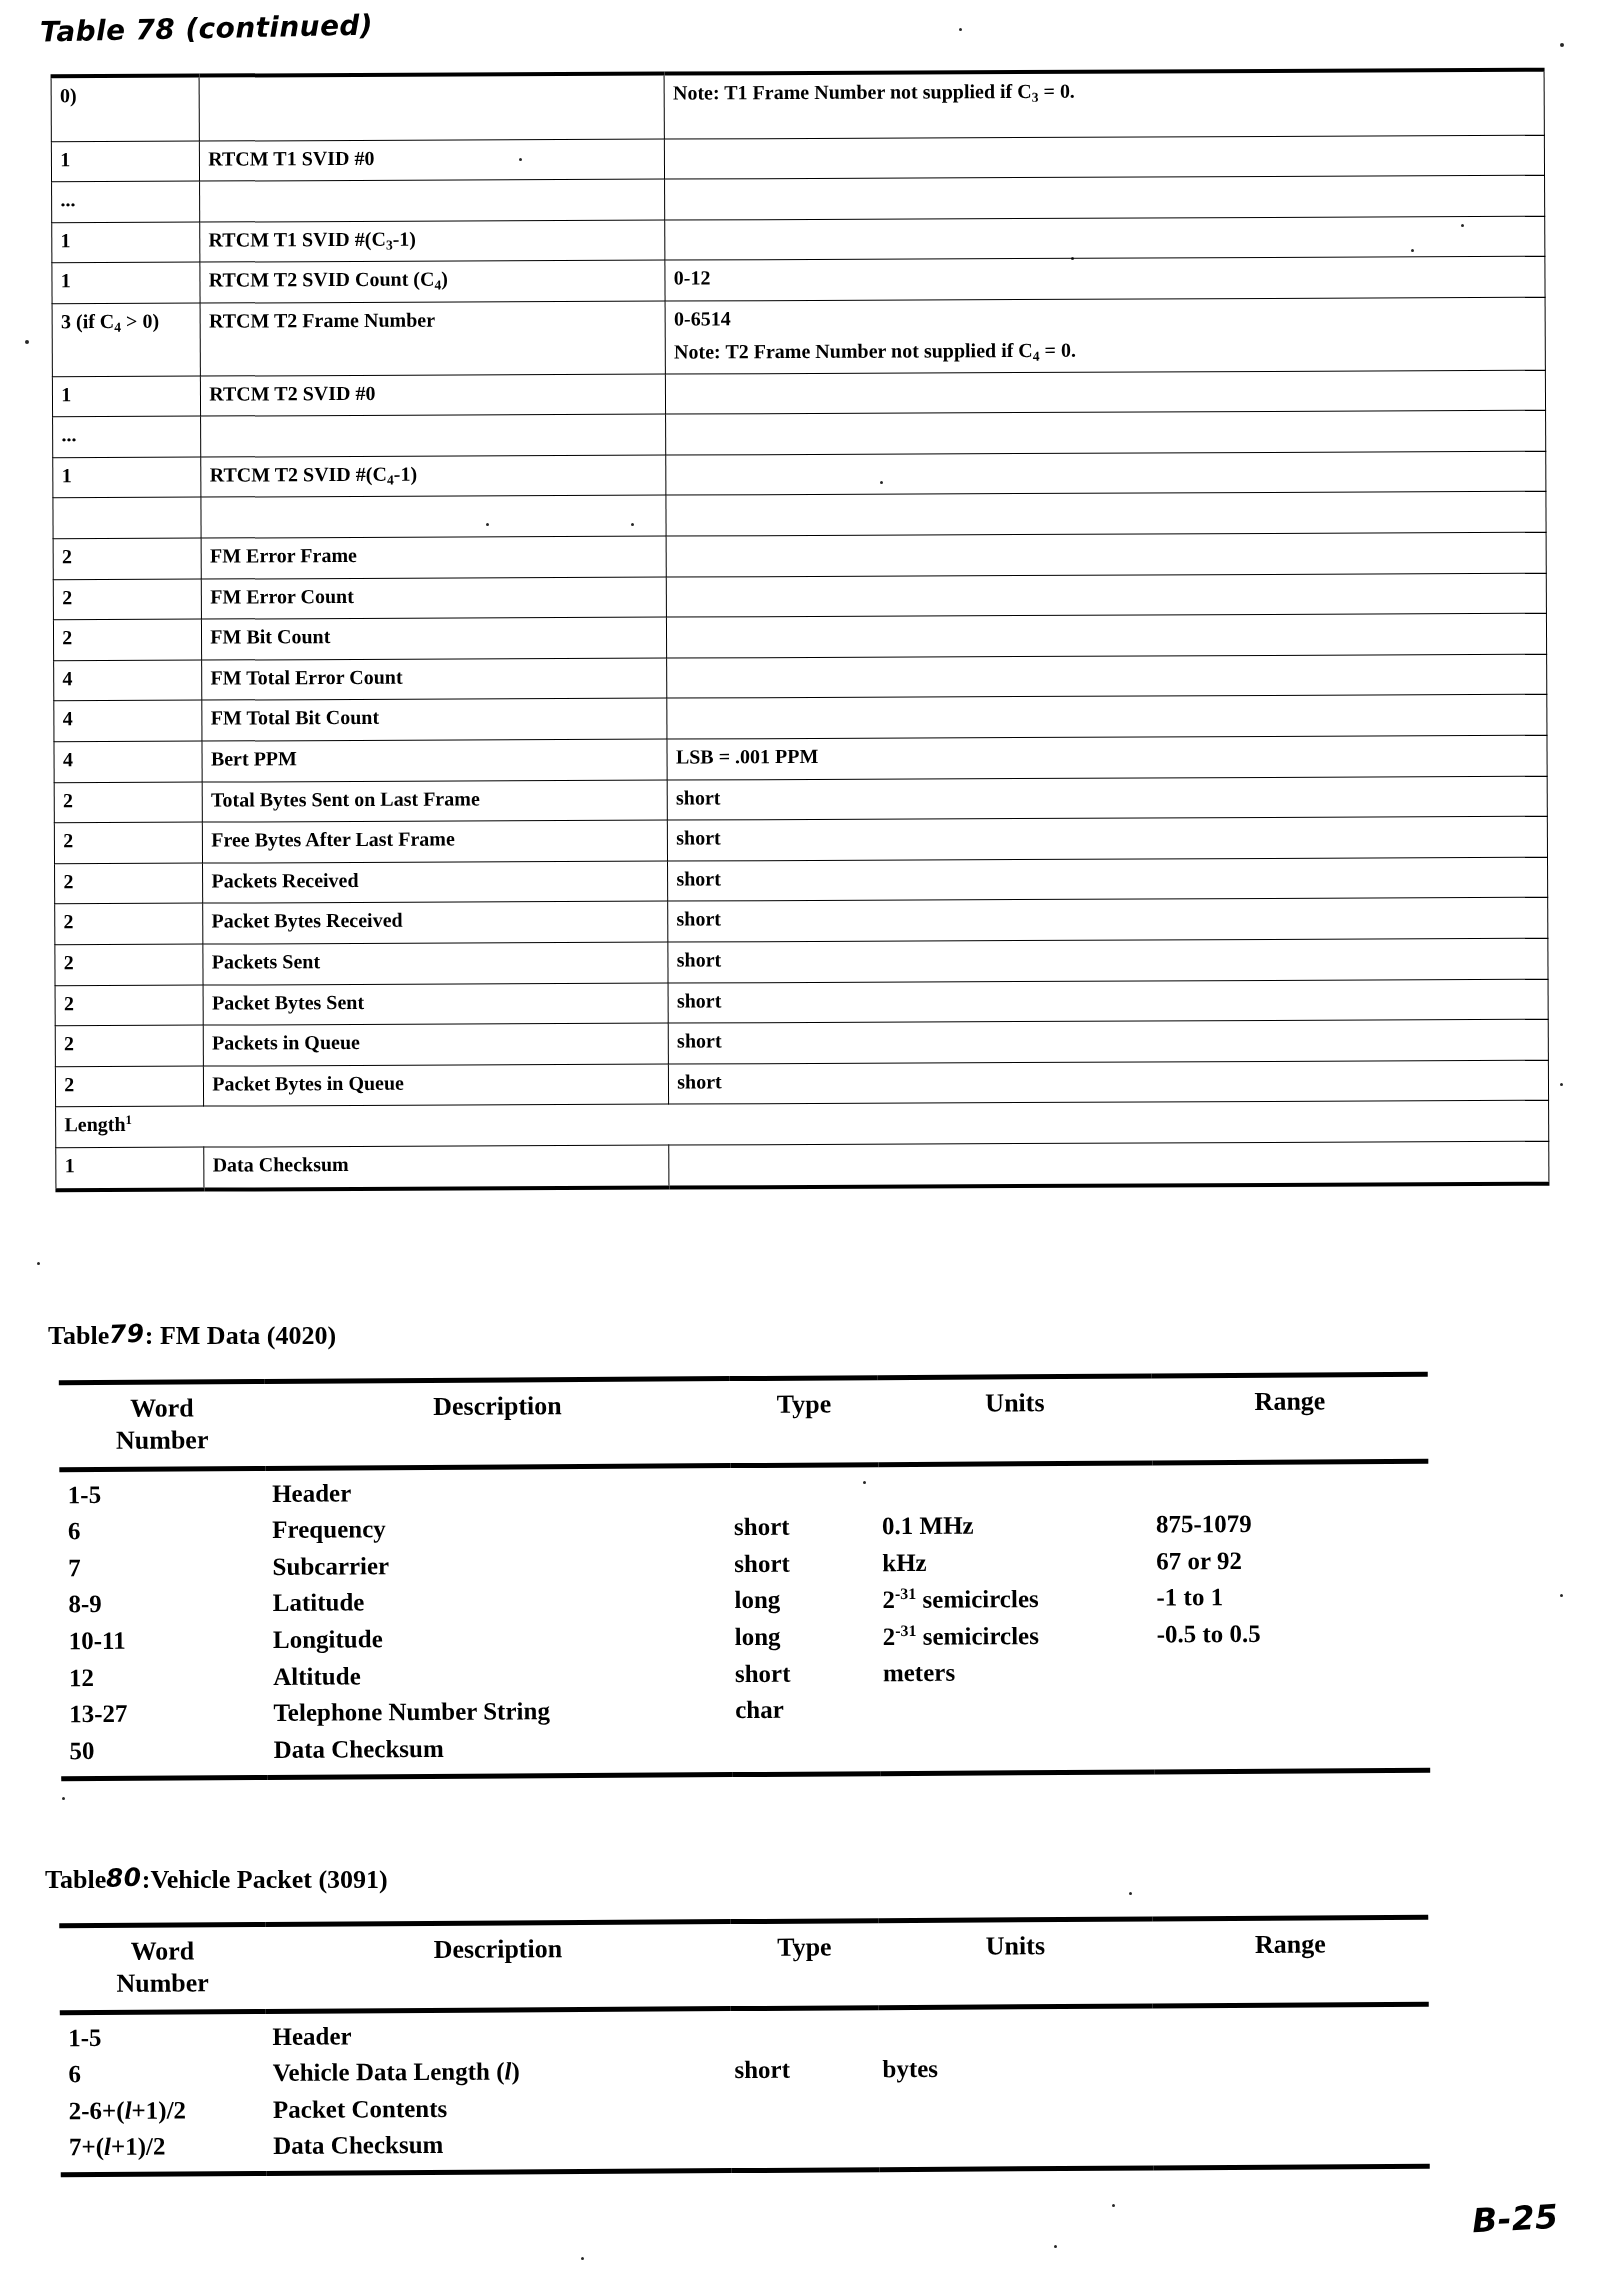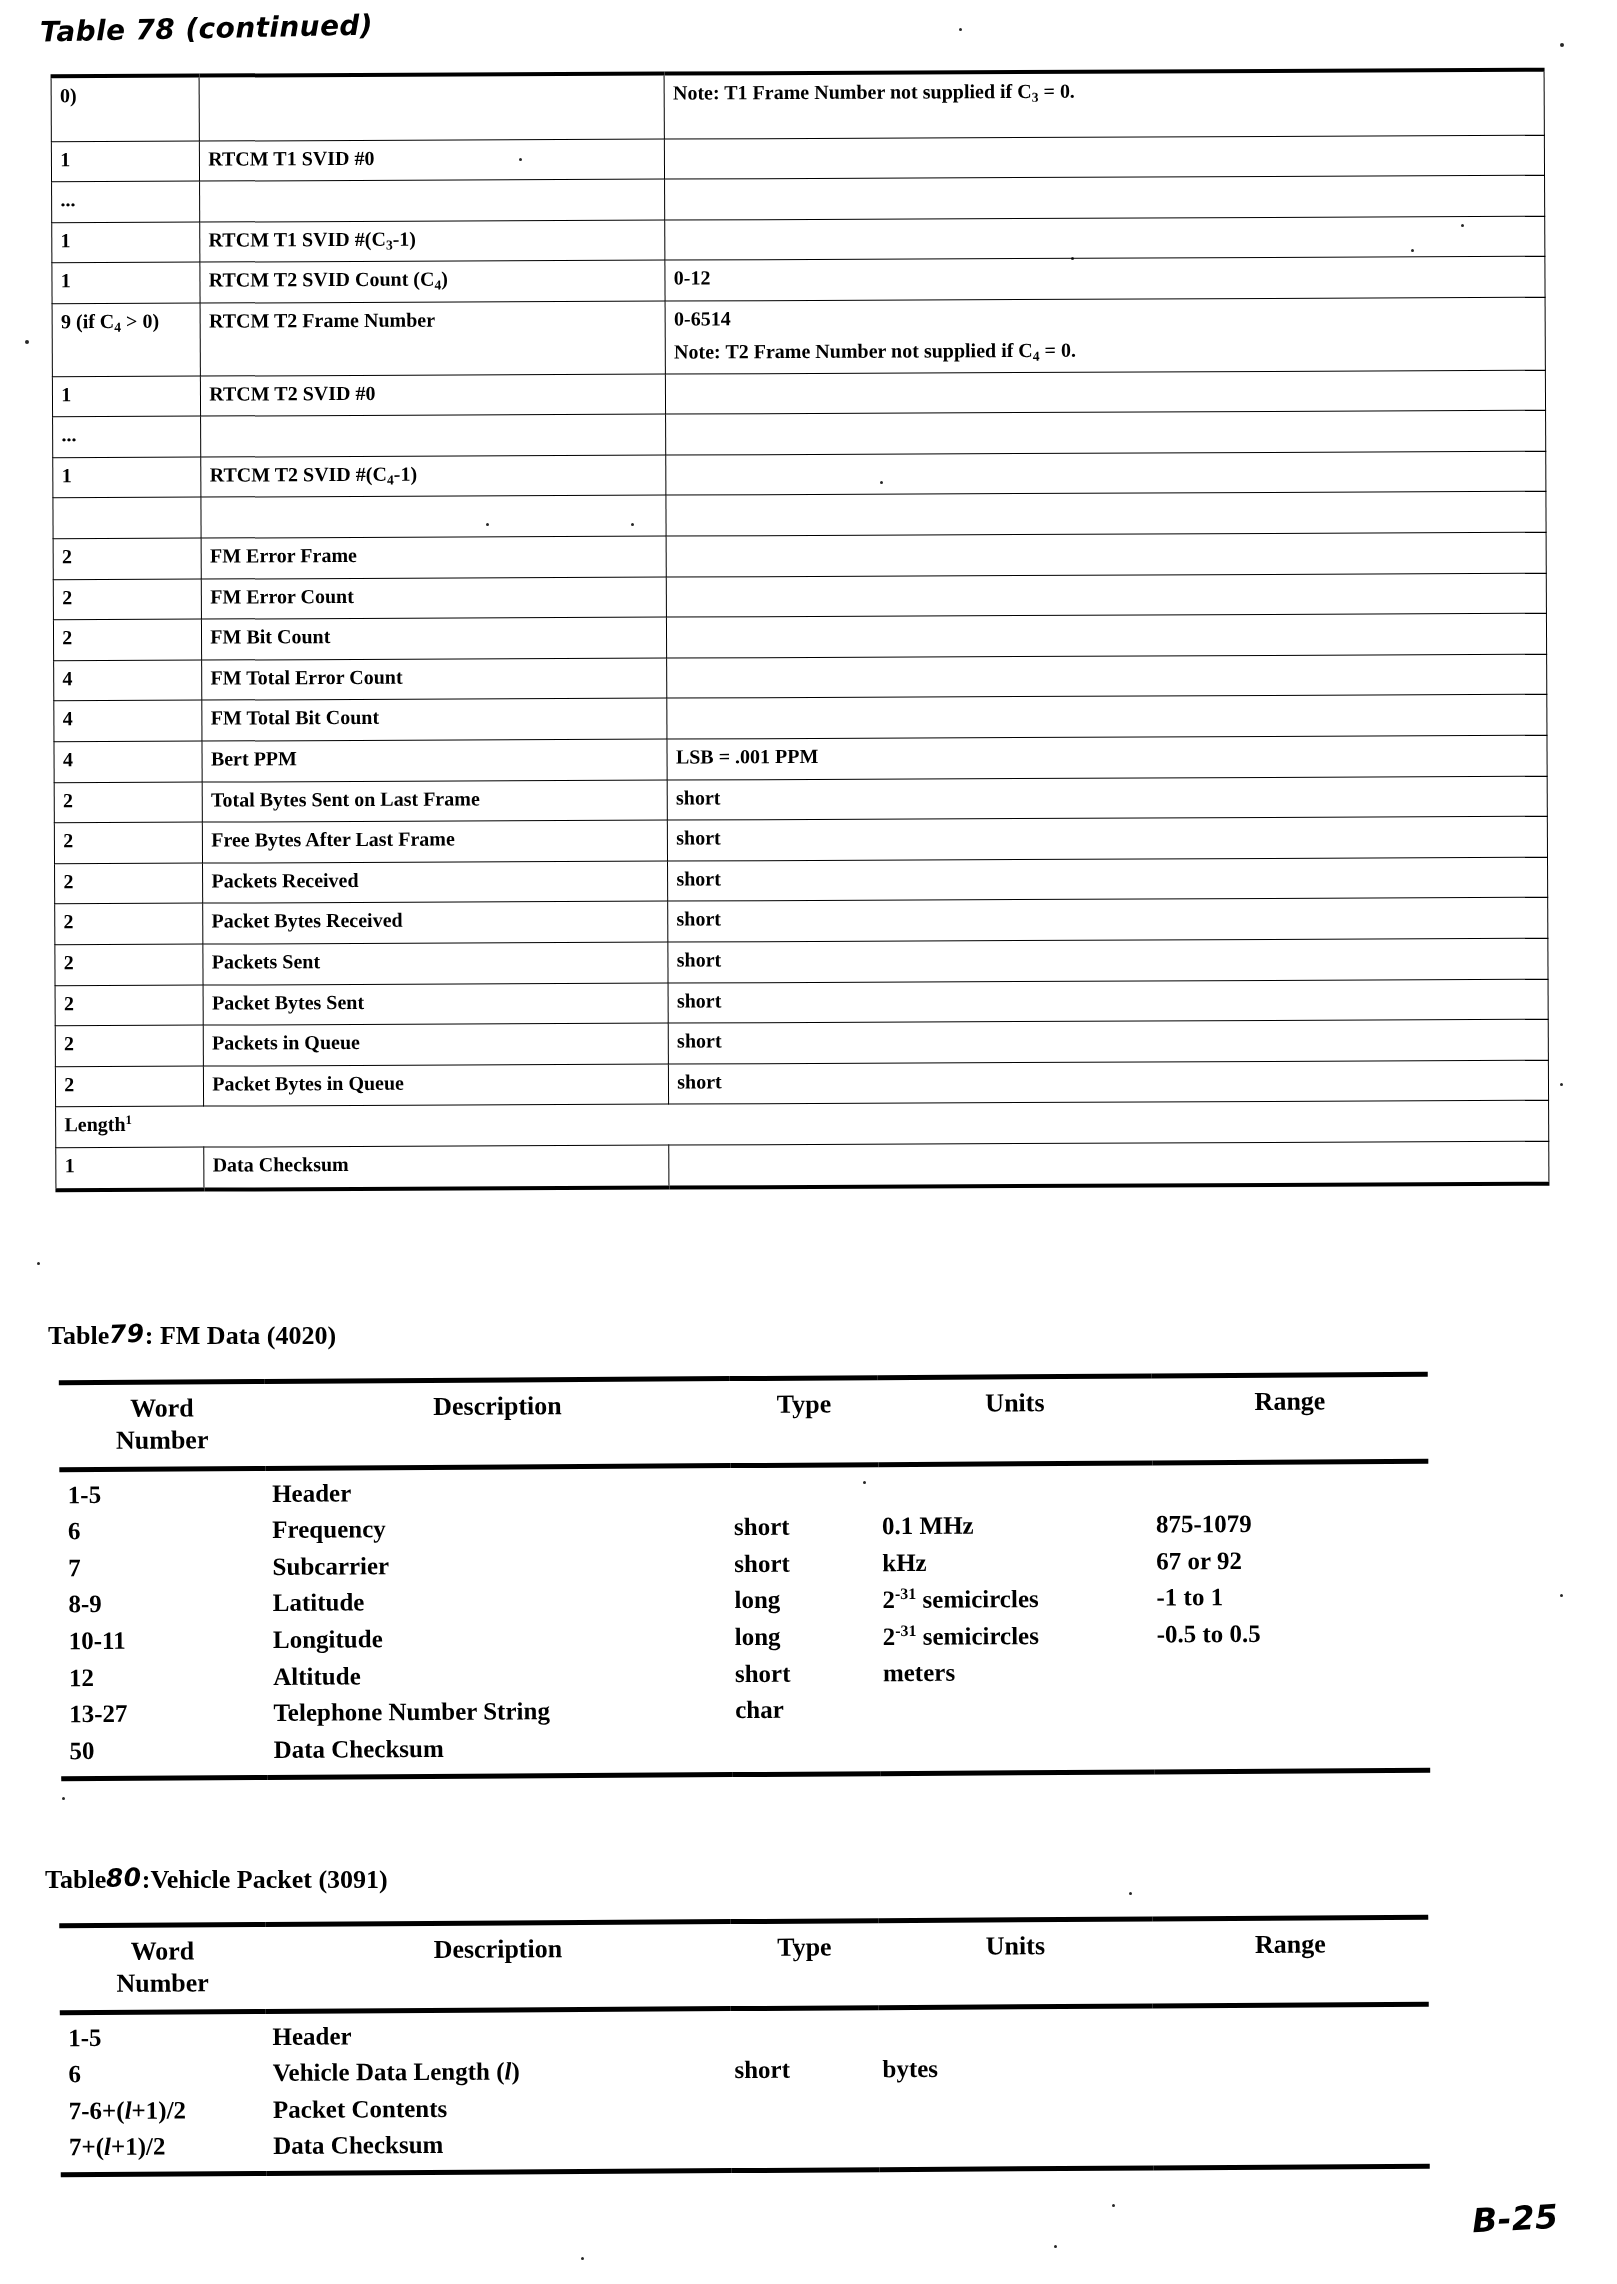--- a/index.html
+++ b/index.html
@@ -209,21 +209,21 @@
         <tr>
           <td>1</td>
           <td>
             <span>RTCM T2 SVID Count (C</span><sub>4</sub><span>)</span>
           </td>
           <td>0-12</td>
         </tr>
 
         <tr class="tall">
           <td>
-            <span>9 (if C</span><sub>4</sub><span> &gt; 0)</span>
+            <span>3 (if C</span><sub>4</sub><span> &gt; 0)</span>
           </td>
           <td>RTCM T2 Frame Number</td>
           <td>
             <span>0-6514</span>
             <span class="note-line"><span>Note: T2 Frame Number not supplied if C</span><sub>4</sub><span> = 0.</span></span>
           </td>
         </tr>
 
         <tr>
           <td>1</td>
@@ -458,21 +458,21 @@
           <td></td>
         </tr>
         <tr>
           <td class="col-word-cell">6</td>
           <td class="col-desc-cell"><span>Vehicle Data Length (</span><i>l</i><span>)</span></td>
           <td>short</td>
           <td>bytes</td>
           <td></td>
         </tr>
         <tr>
-          <td class="col-word-cell"><span>7-6+(</span><i>l</i><span>+1)/2</span></td>
+          <td class="col-word-cell"><span>2-6+(</span><i>l</i><span>+1)/2</span></td>
           <td class="col-desc-cell">Packet Contents</td>
           <td></td>
           <td></td>
           <td></td>
         </tr>
         <tr>
           <td class="col-word-cell"><span>7+(</span><i>l</i><span>+1)/2</span></td>
           <td class="col-desc-cell">Data Checksum</td>
           <td></td>
           <td></td>

